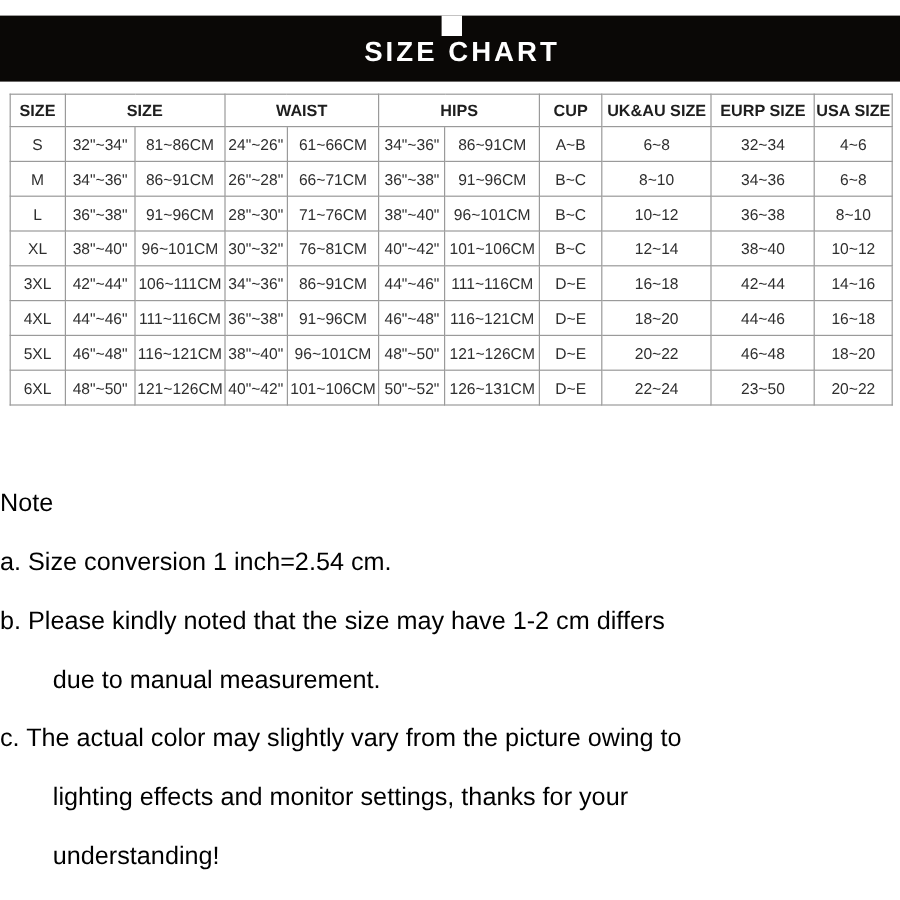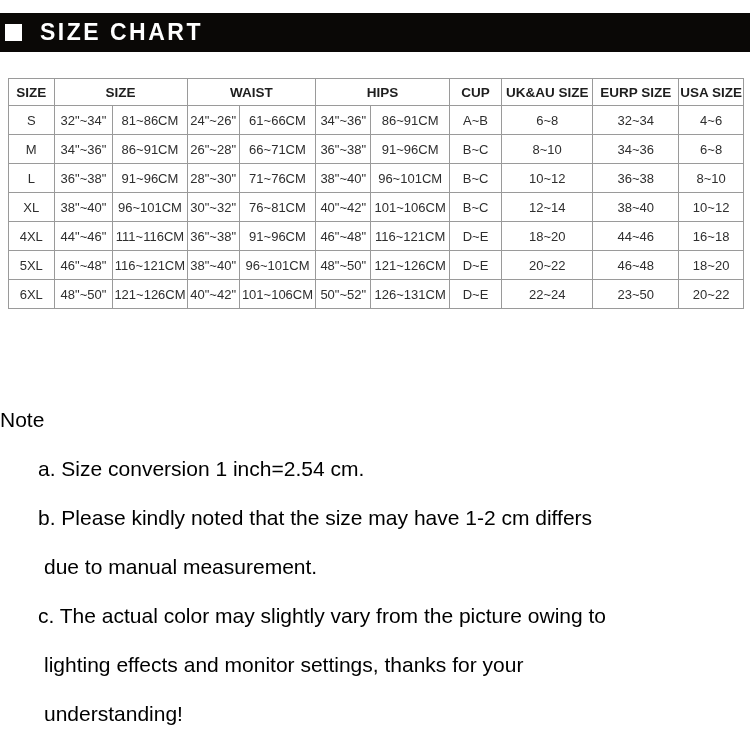--- a/index.html
+++ b/index.html
@@ -6,25 +6,26 @@
   html, body { background: #ffffff; }
   body {
     width: 750px; height: 750px;
     font-family: "Liberation Sans", sans-serif;
     overflow: hidden;
     position: relative;
   }
   .title-bar {
     position: absolute;
     left: 0; top: 13px;
-    width: 750px; height: 39px;
+    width: 750px; height: 55px;
     background: #0a0806;
     display: flex;
     align-items: center;
-    padding-left: 5px;
+    padding-left: 20px;
+    flex-direction: column;
   }
   .square-bullet {
     width: 17px; height: 17px;
     background: #ffffff;
     display: inline-block;
     margin-right: 18px;
   }
   .title-text {
     color: #ffffff;
     font-size: 23px;
@@ -65,21 +66,21 @@
     color: #000000;
     font-size: 21px;
   }
   .note-heading {
     line-height: 48px;
     font-weight: normal;
   }
   .note-line {
     line-height: 49px;
   }
-  .note-line.first { padding-left: 38px; }
+  .note-line.first { }
   .note-line.cont  { padding-left: 44px; }
 </style>
 </head>
 <body>
 
 <div class="title-bar">
   <span class="square-bullet"></span>
   <span class="title-text">SIZE CHART</span>
 </div>
 
@@ -156,20 +157,33 @@
         <td>30"~32"</td>
         <td>76~81CM</td>
         <td>40"~42"</td>
         <td>101~106CM</td>
         <td>B~C</td>
         <td>12~14</td>
         <td>38~40</td>
         <td>10~12</td>
       </tr>
       <tr>
+        <td>3XL</td>
+        <td>42"~44"</td>
+        <td>106~111CM</td>
+        <td>34"~36"</td>
+        <td>86~91CM</td>
+        <td>44"~46"</td>
+        <td>111~116CM</td>
+        <td>D~E</td>
+        <td>16~18</td>
+        <td>42~44</td>
+        <td>14~16</td>
+      </tr>
+      <tr>
         <td>4XL</td>
         <td>44"~46"</td>
         <td>111~116CM</td>
         <td>36"~38"</td>
         <td>91~96CM</td>
         <td>46"~48"</td>
         <td>116~121CM</td>
         <td>D~E</td>
         <td>18~20</td>
         <td>44~46</td>

